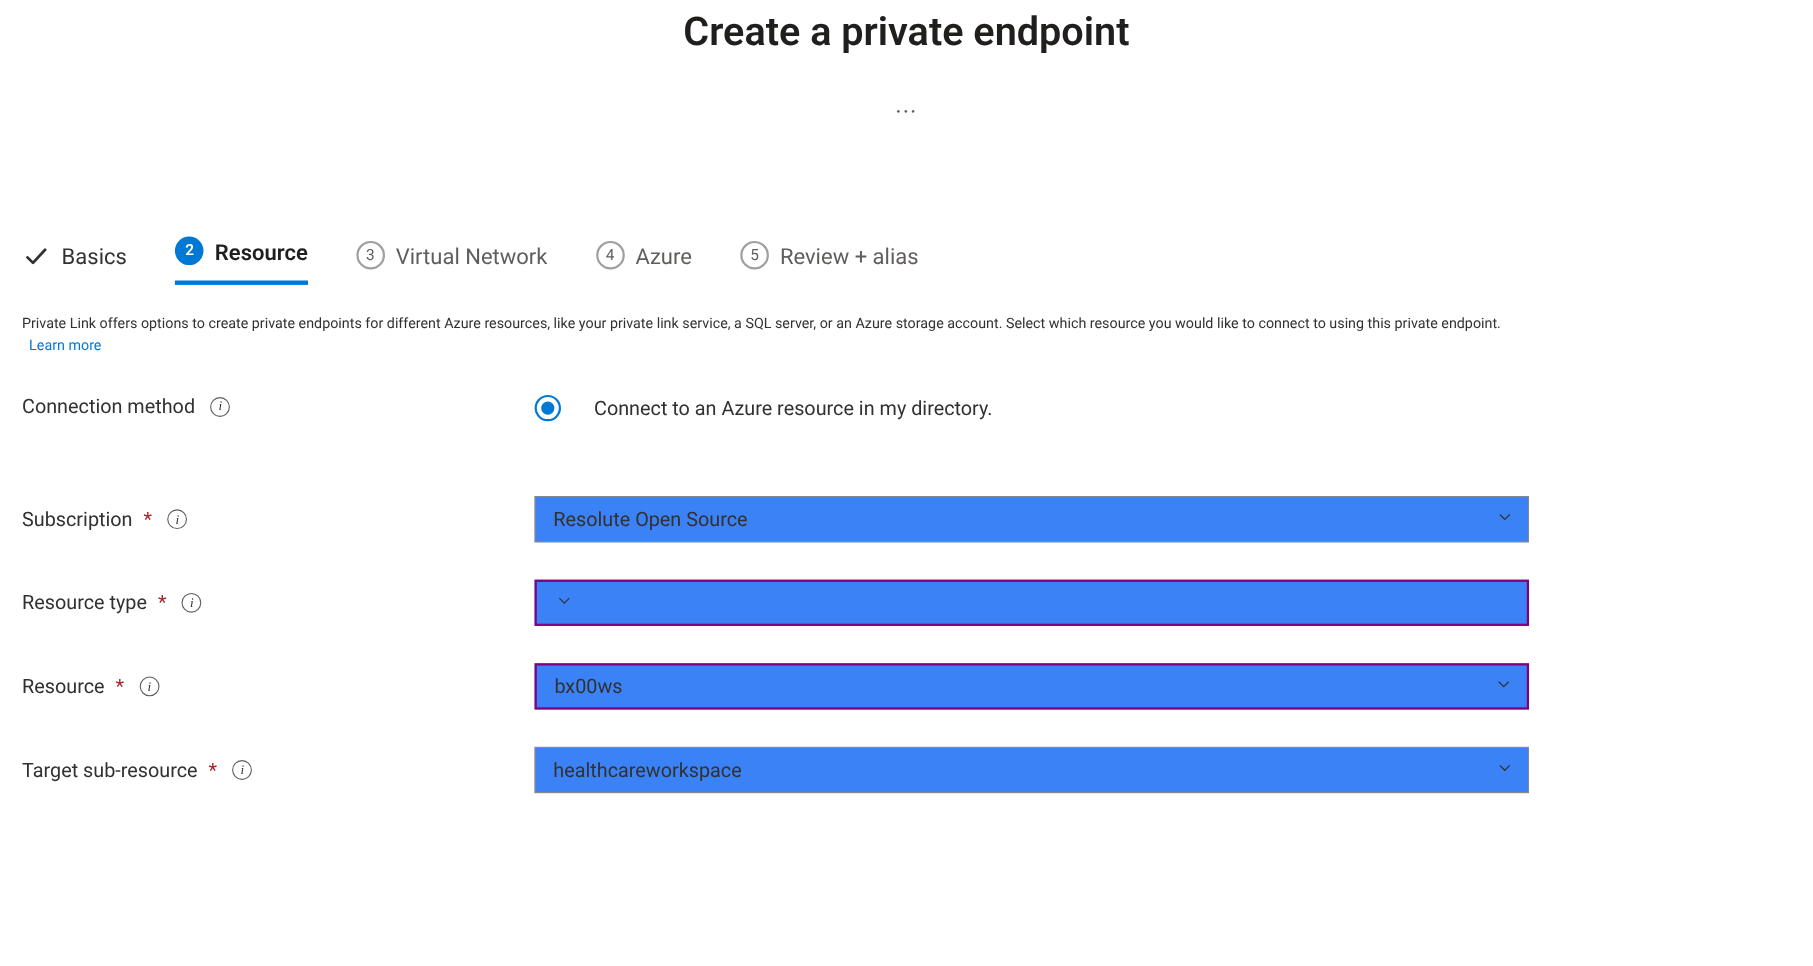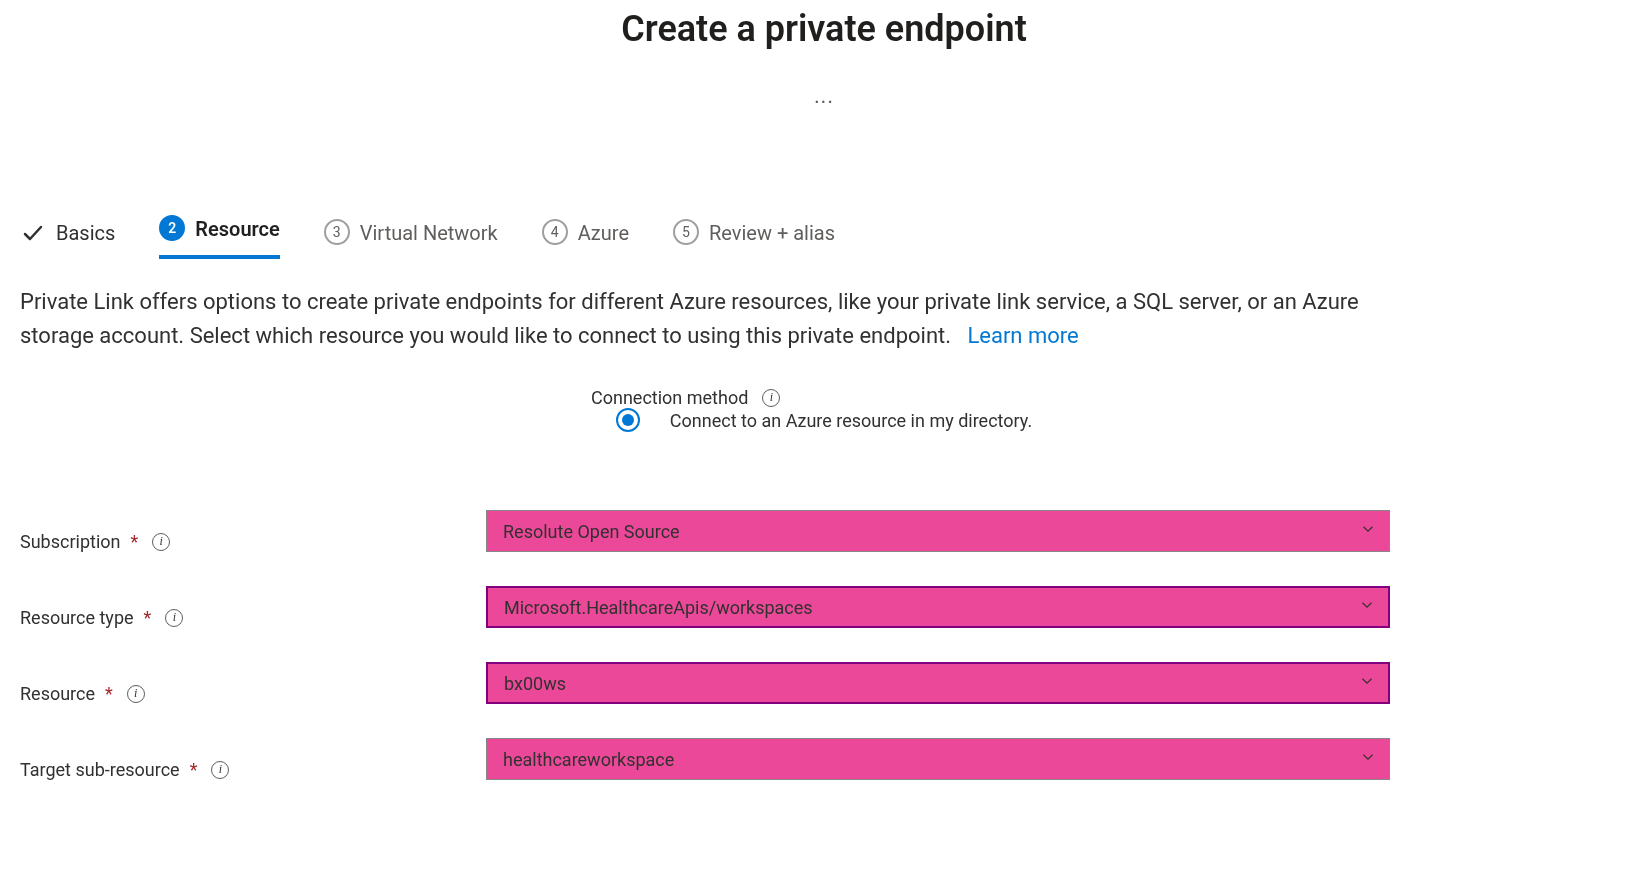--- a/index.html
+++ b/index.html
@@ -68,34 +68,34 @@
     font-weight: 600;
   }
   .tab .check {
     width: 26px;
     display: flex;
     align-items: center;
     justify-content: center;
   }
   .tab .check svg { width: 24px; height: 24px; }
   .desc {
-    font-size: 22px;
+    font-size: 13px;
     line-height: 1.55;
     color: #323130;
     margin: 26px 0 34px 0;
     max-width: 1360px;
   }
   .desc .learn-more { color: #0078d4; cursor: pointer; }
   .form { width: 100%; }
   .field-row {
     display: flex;
-    align-items: flex-end;
+    align-items: center;
     margin-bottom: 34px;
   }
-  .field-row.radio-row { margin-bottom: 30px; align-items: center; flex-direction: column; }
+  .field-row.radio-row { margin-bottom: 20px; align-items: flex-start; }
   .label-col {
     width: 466px;
     display: flex;
     align-items: center;
     gap: 8px;
     font-size: 18px;
     color: #323130;
   }
   .required { color: #a4262c; margin-left: 2px; }
   .info-icon {
@@ -143,21 +143,21 @@
     width: 100%;
     height: 42px;
     border: 1px solid #8a8886;
     display: flex;
     align-items: center;
     justify-content: space-between;
     padding: 0 12px 0 16px;
     font-size: 18px;
     color: #323130;
     cursor: pointer;
-    background: #ec4899;
+    background: #3b82f6;
   }
   .select.purple { border: 2px solid #800080; }
   .select .chev svg { width: 18px; height: 18px; }
   .spacer-after-radio { height: 48px; }
 </style>
 </head>
 <body>
 
 <div class="title-row">
   <h1>Create a private endpoint</h1>
@@ -236,21 +236,20 @@
   </div>
 
   <div class="field-row">
     <div class="label-col">
       <span>Resource type</span>
       <span class="required">*</span>
       <span class="info-icon">i</span>
     </div>
     <div class="control-col">
       <div class="select purple">
-        <span>Microsoft.HealthcareApis/workspaces</span>
         <span class="chev">
           <svg viewBox="0 0 24 24" fill="none" stroke="#323130" stroke-width="1.5">
               <polyline points="6 9 12 15 18 9"></polyline>
             </svg>
         </span>
       </div>
     </div>
   </div>
 
   <div class="field-row">

